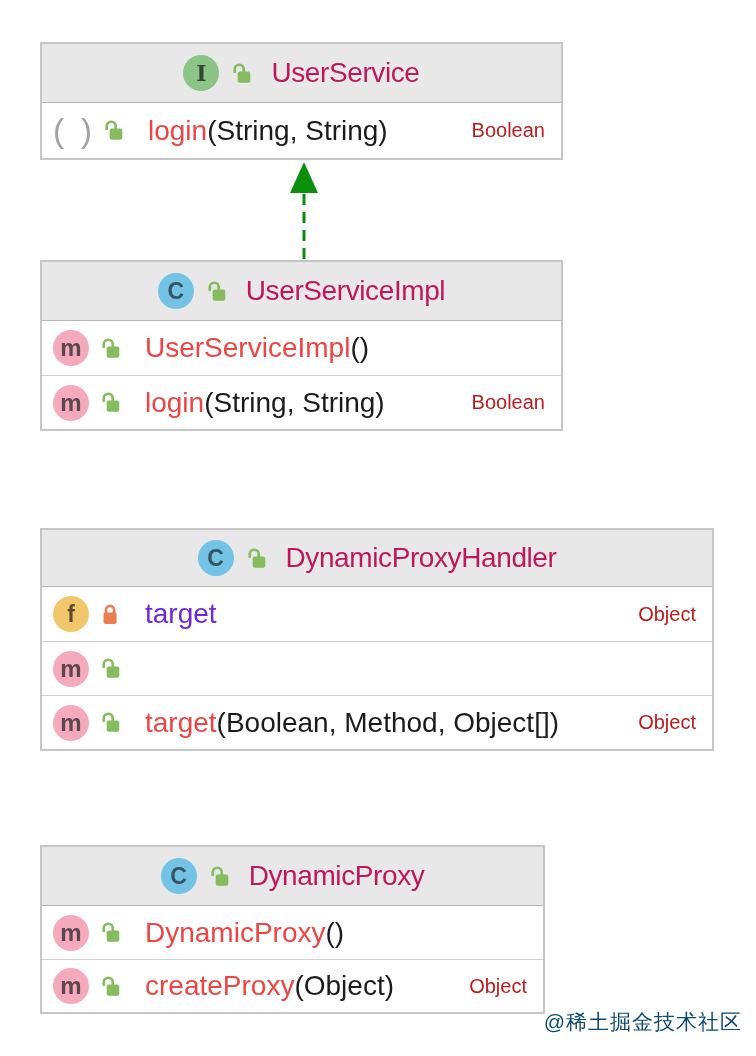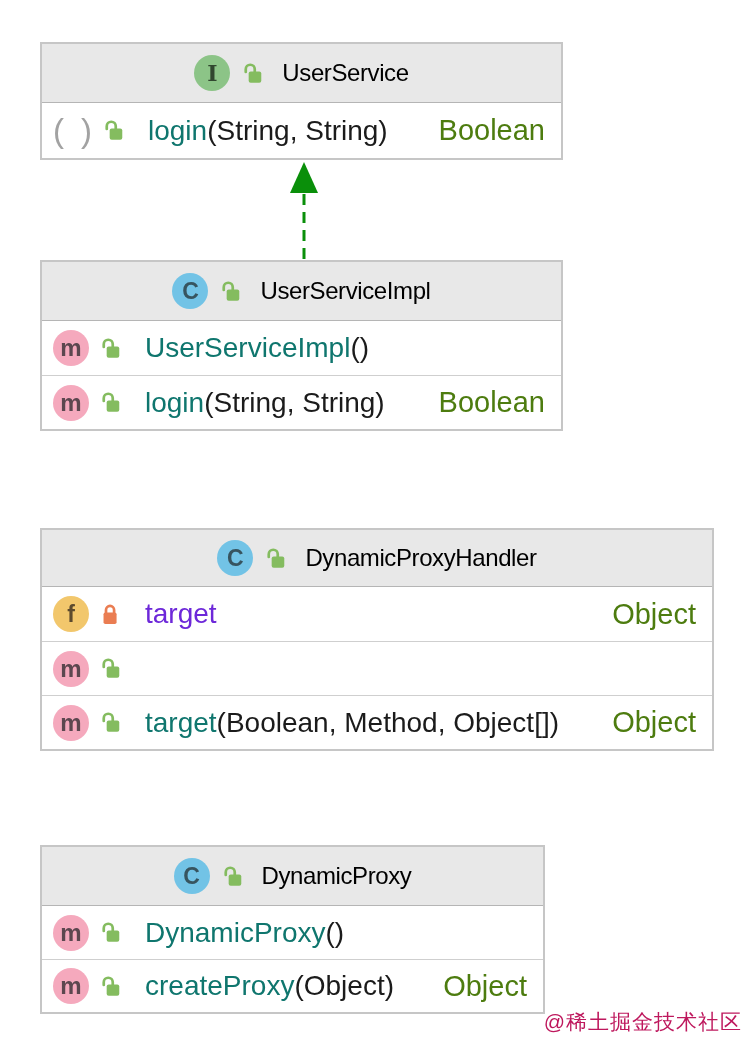--- a/index.html
+++ b/index.html
@@ -3,21 +3,21 @@
 <meta charset="utf-8">
 <style>
   * { margin:0; padding:0; box-sizing:border-box; }
   html,body { width:756px; height:1056px; background:#ffffff; overflow:hidden;
               font-family:"Liberation Sans", sans-serif; }
   .stage { position:relative; width:756px; height:1056px; background:#fff; }
 
   .uml-box { position:absolute; background:#ffffff; border:2px solid #c6c6c6; }
   .uml-header { background:#e8e8e8; display:flex; align-items:center; justify-content:center;
                 border-bottom:1px solid #b5b5b5; }
-  .uml-title { font-size:24px; font-weight:500; color:#000000; letter-spacing:-0.4px; margin-left:16px; }
+  .uml-title { font-size:28px; font-weight:500; color:#be185d; letter-spacing:-0.4px; margin-left:16px; }
 
   .uml-row { display:flex; align-items:center; height:54px; padding:0 16px 0 11px; }
   .uml-row + .uml-row { border-top:1px solid #cfcfcf; }
 
   .icon-circle { width:36px; height:36px; border-radius:50%; flex:0 0 auto;
                  display:flex; align-items:center; justify-content:center;
                  font-weight:600; line-height:1; }
   .ic-interface { background:#8cc487; color:#31472f; font-family:"DejaVu Serif", serif;
                   font-size:22px; font-weight:700; }
   .ic-class  { background:#72c3e6; color:#37545f; font-size:23px; }
@@ -28,28 +28,28 @@
   .abstract-paren { color:#a2a2a2; font-size:33px; font-weight:400; line-height:36px; }
   .abstract-pill { width:23px; height:36px; border-radius:12px; background:#f5a9bd;
                    color:#5c474f; font-size:24px; font-weight:600;
                    display:flex; align-items:center; justify-content:center;
                    margin:0 -3px; position:relative; z-index:-1; }
 
   .lock { flex:0 0 auto; margin-left:8px; }
   .header-lock { margin-left:9px; }
 
   .sig { font-size:28px; color:#1b1b1b; margin-left:21px; white-space:nowrap; }
-  .mname { color:#0f766e; }
+  .mname { color:#ef4444; }
   .fname { color:#6d28d9; }
-  .ret { margin-left:auto; padding-left:20px; font-size:29px; color:#4d7c0f; white-space:nowrap; }
+  .ret { margin-left:auto; padding-left:20px; font-size:20px; color:#b91c1c; white-space:nowrap; }
 
   .arrow-svg { position:absolute; }
 
   .watermark { position:absolute; right:14px; top:1008px; font-size:21px;
-               color:#be185d; letter-spacing:1px; }
+               color:#0c4a6e; letter-spacing:1px; }
 </style>
 </head>
 <body>
 
 <div class="stage">
 
   <div class="uml-box" style="left:40px; top:42px; width:523px;">
     <div class="uml-header" style="height:59px;">
       <span class="icon-circle ic-interface">I</span>
       <svg class="lock header-lock" width="27" height="27" viewBox="0 0 24 24">

